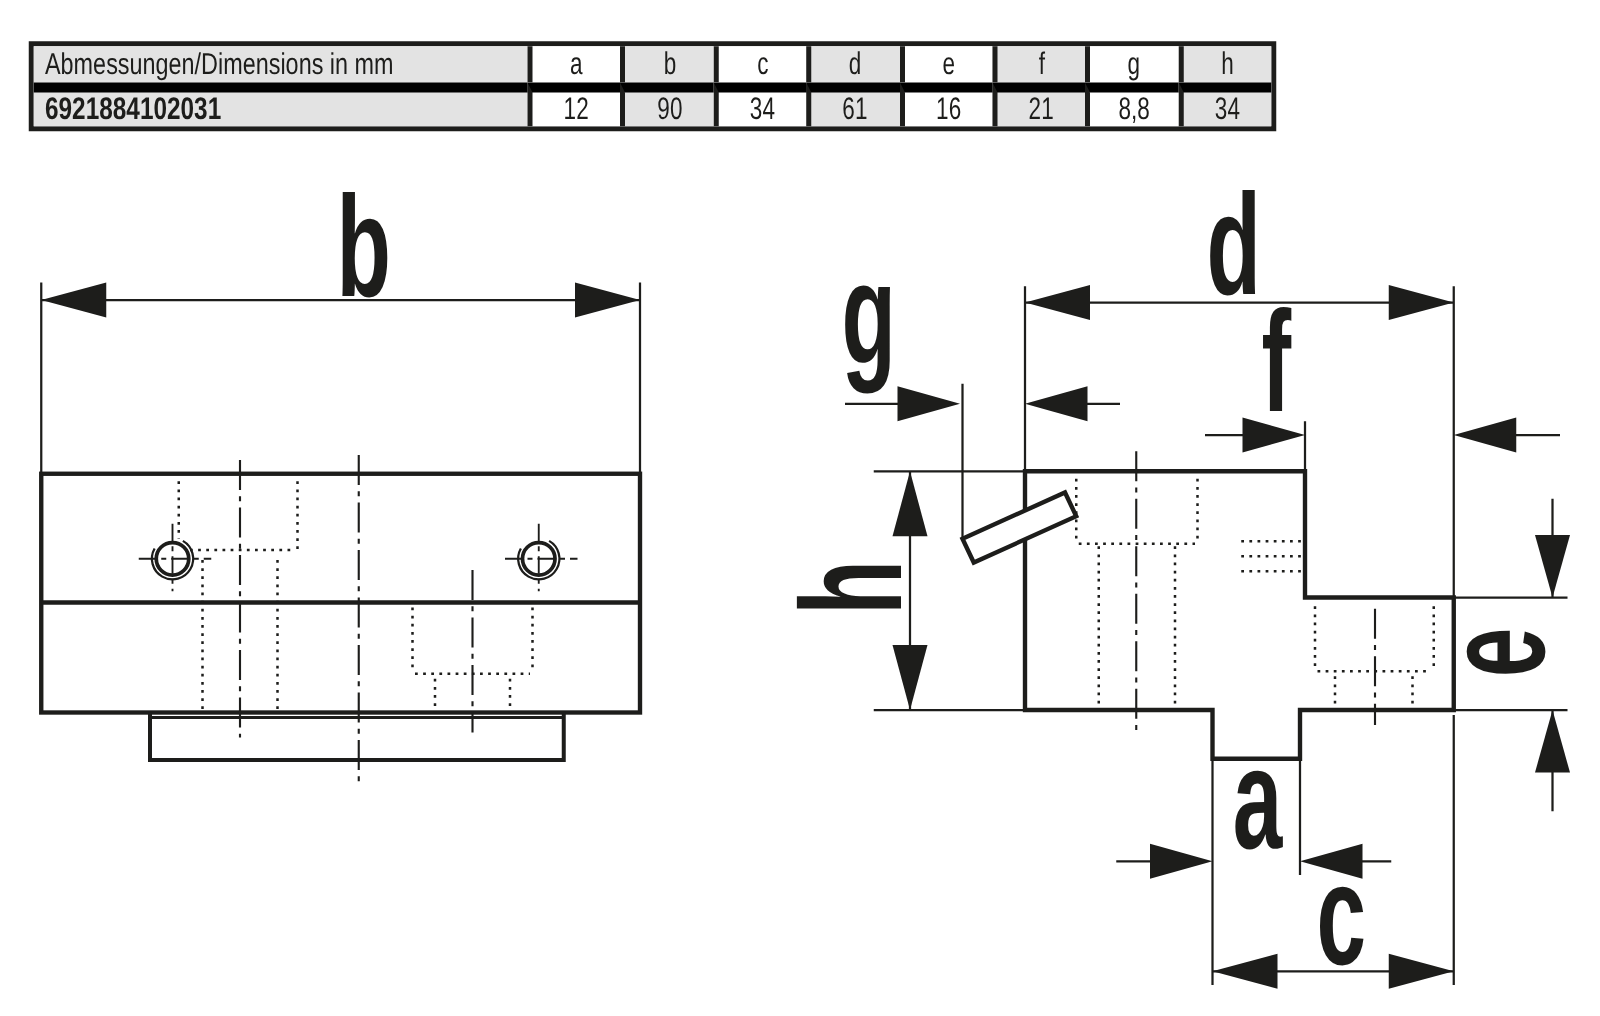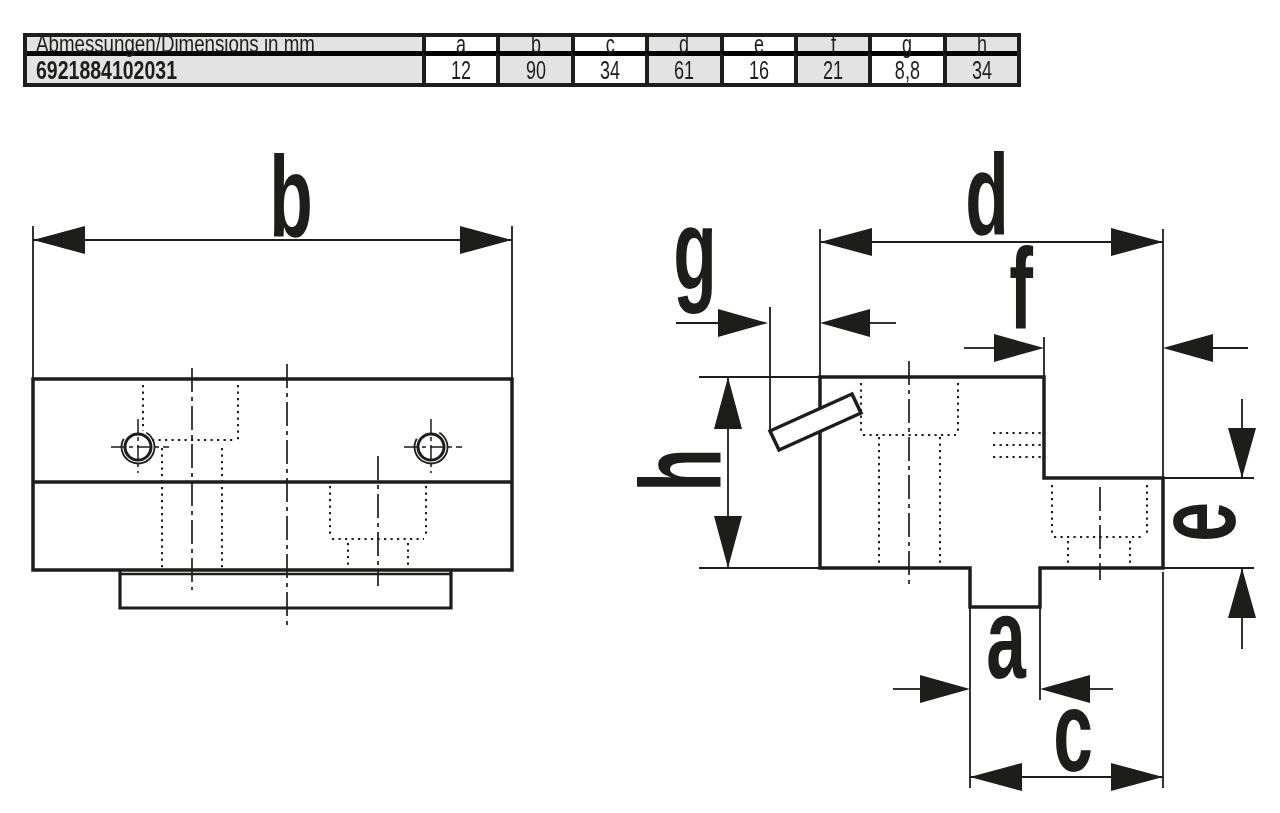--- a/index.html
+++ b/index.html
@@ -4,22 +4,22 @@
 <style>
   html,body{margin:0;padding:0;background:#ffffff;}
   #page{position:relative;width:1280px;height:813px;background:#ffffff;overflow:hidden;
         font-family:"Liberation Sans","DejaVu Sans",sans-serif;color:#1d1d1b;}
 
   
   .dim-table{position:absolute;left:23px;top:33px;width:990px;
              border:4px solid #1d1d1b;display:grid;
              grid-template-columns:395px repeat(8,1fr);}
   .cell{display:flex;align-items:center;justify-content:center;
-        height:14px;background:#ffffff;font-size:25px;line-height:1;white-space:nowrap;}
-  .cell.r2{height:27px;border-top:5px solid #000000;align-items:flex-end;}
+        height:29px;background:#ffffff;font-size:25px;line-height:1;white-space:nowrap;}
+  .cell.r2{height:27px;border-top:8px solid #000000;}
   .cell.vline{border-left:4px solid #1d1d1b;}
   .cell.shade{background:#e3e3e3;}
   .cell.leftal{justify-content:flex-start;padding-left:9px;}
   .cond{display:inline-block;transform:scaleX(.72);transform-origin:center;}
   .leftal .cond{transform-origin:left center;transform:scaleX(.78);}
   .bold{font-weight:700;}
   .hdr{font-size:24px;}
 
   
   svg{position:absolute;left:0;top:0;}

